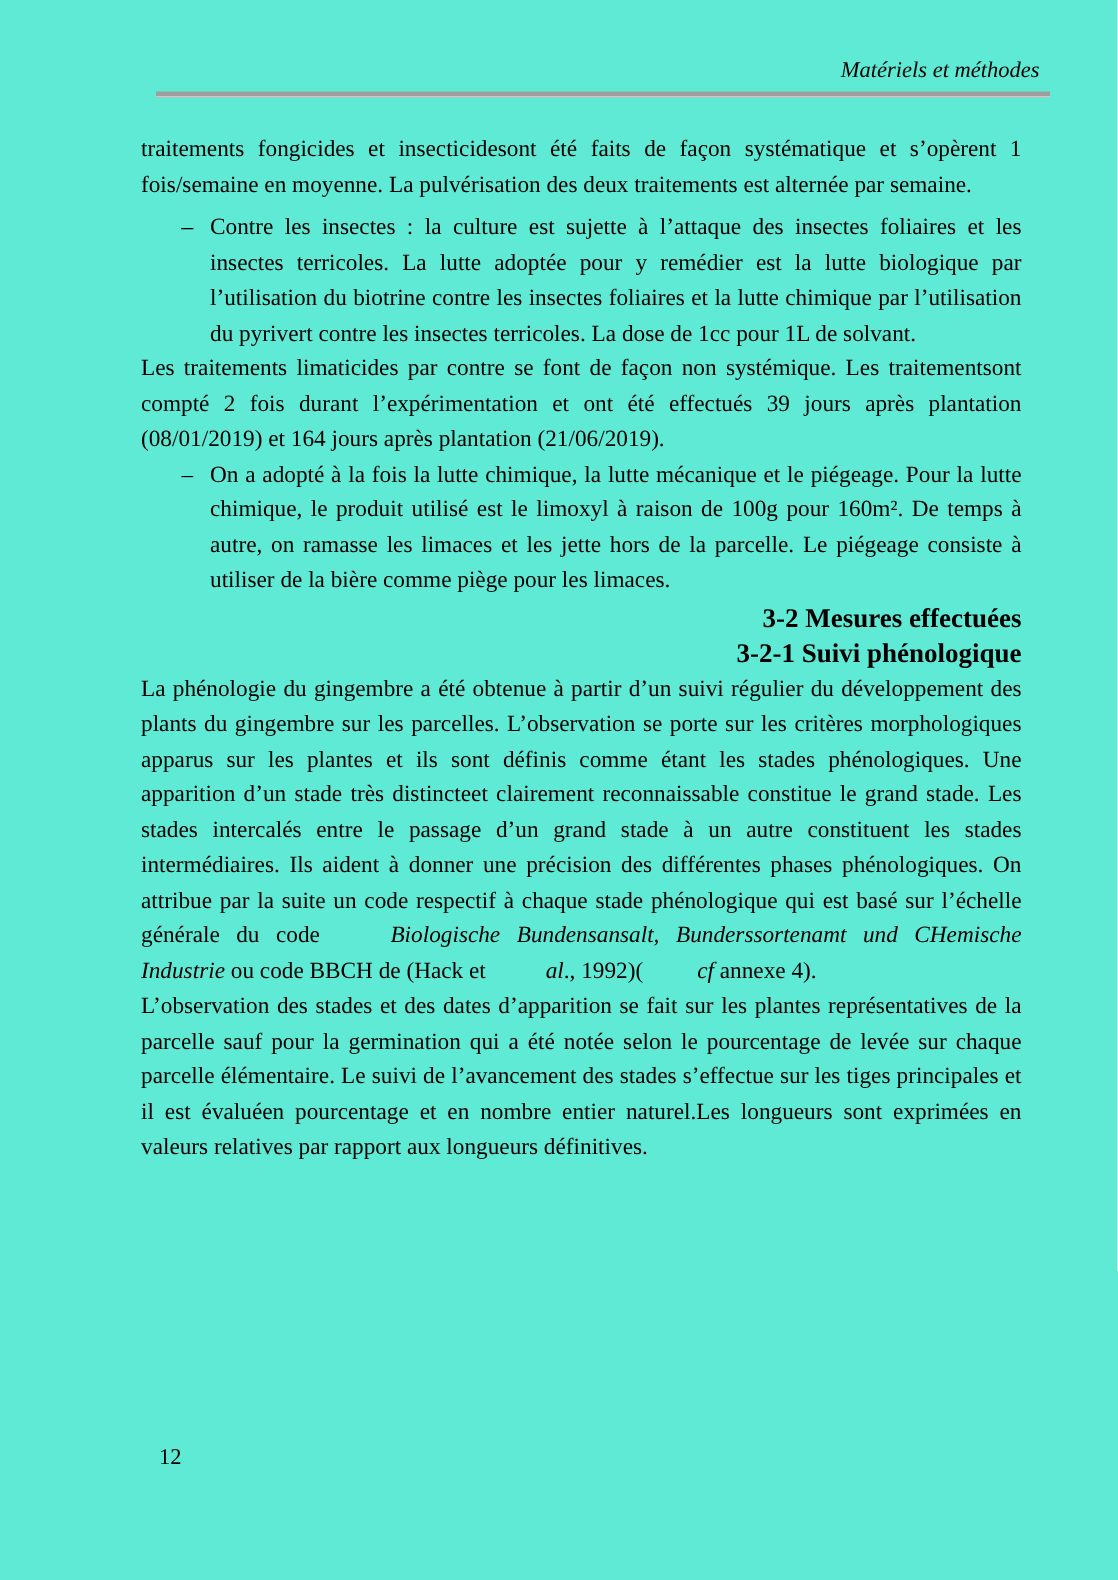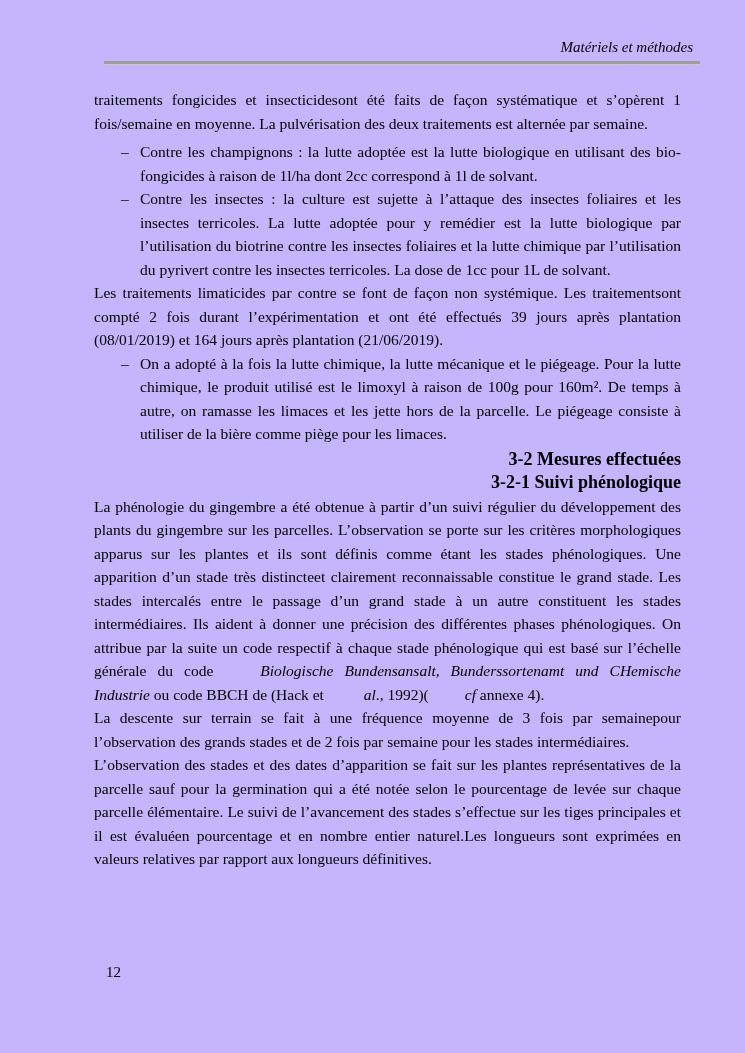--- a/index.html
+++ b/index.html
@@ -1,20 +1,20 @@
 <!DOCTYPE html>
 <html><head>
 <meta charset="utf-8">
 <style>
   html, body { margin: 0; padding: 0; background: #ffffff; }
   .page {
     position: relative;
     width: 745px;
     height: 1053px;
-    background: #c4b5fd;
+    background: #5eead4;
     font-family: "Liberation Serif", "DejaVu Serif", serif;
     color: #000000;
     overflow: hidden;
   }
   .running-header {
     position: absolute;
     top: 38px;
     right: 52px;
     font-size: 15px;
     font-style: italic;
@@ -79,21 +79,20 @@
 
   <div class="header-rule"></div>
 
   <div class="content">
 
     <p>traitements fongicides et insecticidesont été faits de façon systématique et s’opèrent 1 fois/semaine en moyenne. La pulvérisation des deux traitements est alternée par semaine.</p>
 
     <div class="list">
       <div class="bullet">
         <span class="dash">–</span>
-        <span>Contre les champignons : la lutte adoptée est la lutte biologique en utilisant des bio-fongicides à raison de 1l/ha dont 2cc correspond à 1l de solvant.</span>
       </div>
       <div class="bullet">
         <span class="dash">–</span>
         <span>Contre les insectes : la culture est sujette à l’attaque des insectes foliaires et les insectes terricoles. La lutte adoptée pour y remédier est la lutte biologique par l’utilisation du biotrine contre les insectes foliaires et la lutte chimique par l’utilisation du pyrivert contre les insectes terricoles. La dose de 1cc pour 1L de solvant.</span>
       </div>
     </div>
 
     <p class="indent">Les traitements limaticides par contre se font de façon non systémique. Les traitementsont compté 2 fois durant l’expérimentation et ont été effectués 39 jours après plantation (08/01/2019) et 164 jours après plantation (21/06/2019).</p>
 
     <div class="bullet">
@@ -103,21 +102,20 @@
 
     <h2 class="sec-heading">3-2 Mesures effectuées</h2>
 
     <h3 class="sub-heading">3-2-1 Suivi phénologique</h3>
 
     <p>
       <span>La phénologie du gingembre a été obtenue à partir d’un suivi régulier du développement des plants du gingembre sur les parcelles. L’observation se porte sur les critères morphologiques apparus sur les plantes et ils sont définis comme étant les stades phénologiques. Une apparition d’un stade très distincteet clairement reconnaissable constitue le grand stade. Les stades intercalés entre le passage d’un grand stade à un autre constituent les stades intermédiaires. Ils aident à donner une précision des différentes phases phénologiques. On attribue par la suite un code respectif à chaque stade phénologique qui est basé sur l’échelle générale du code </span><span class="it">Biologische Bundensansalt, Bunderssortenamt und CHemische Industrie</span><span> ou code BBCH de (Hack et </span><span class="it">al</span><span>., 1992)(</span><span class="it">cf</span><span> annexe 4).</span>
     </p>
 
 
-    <p>La descente sur terrain se fait à une fréquence moyenne de 3 fois par semainepour l’observation des grands stades et de 2 fois par semaine pour les stades intermédiaires.</p>
 
     <p>L’observation des stades et des dates d’apparition se fait sur les plantes représentatives de la parcelle sauf pour la germination qui a été notée selon le pourcentage de levée sur chaque parcelle élémentaire. Le suivi de l’avancement des stades s’effectue sur les tiges principales et il est évaluéen pourcentage et en nombre entier naturel.Les longueurs sont exprimées en valeurs relatives par rapport aux longueurs définitives.</p>
 
   </div>
 
   <div class="page-number">12</div>
 
 </div>
 
 </body></html>

